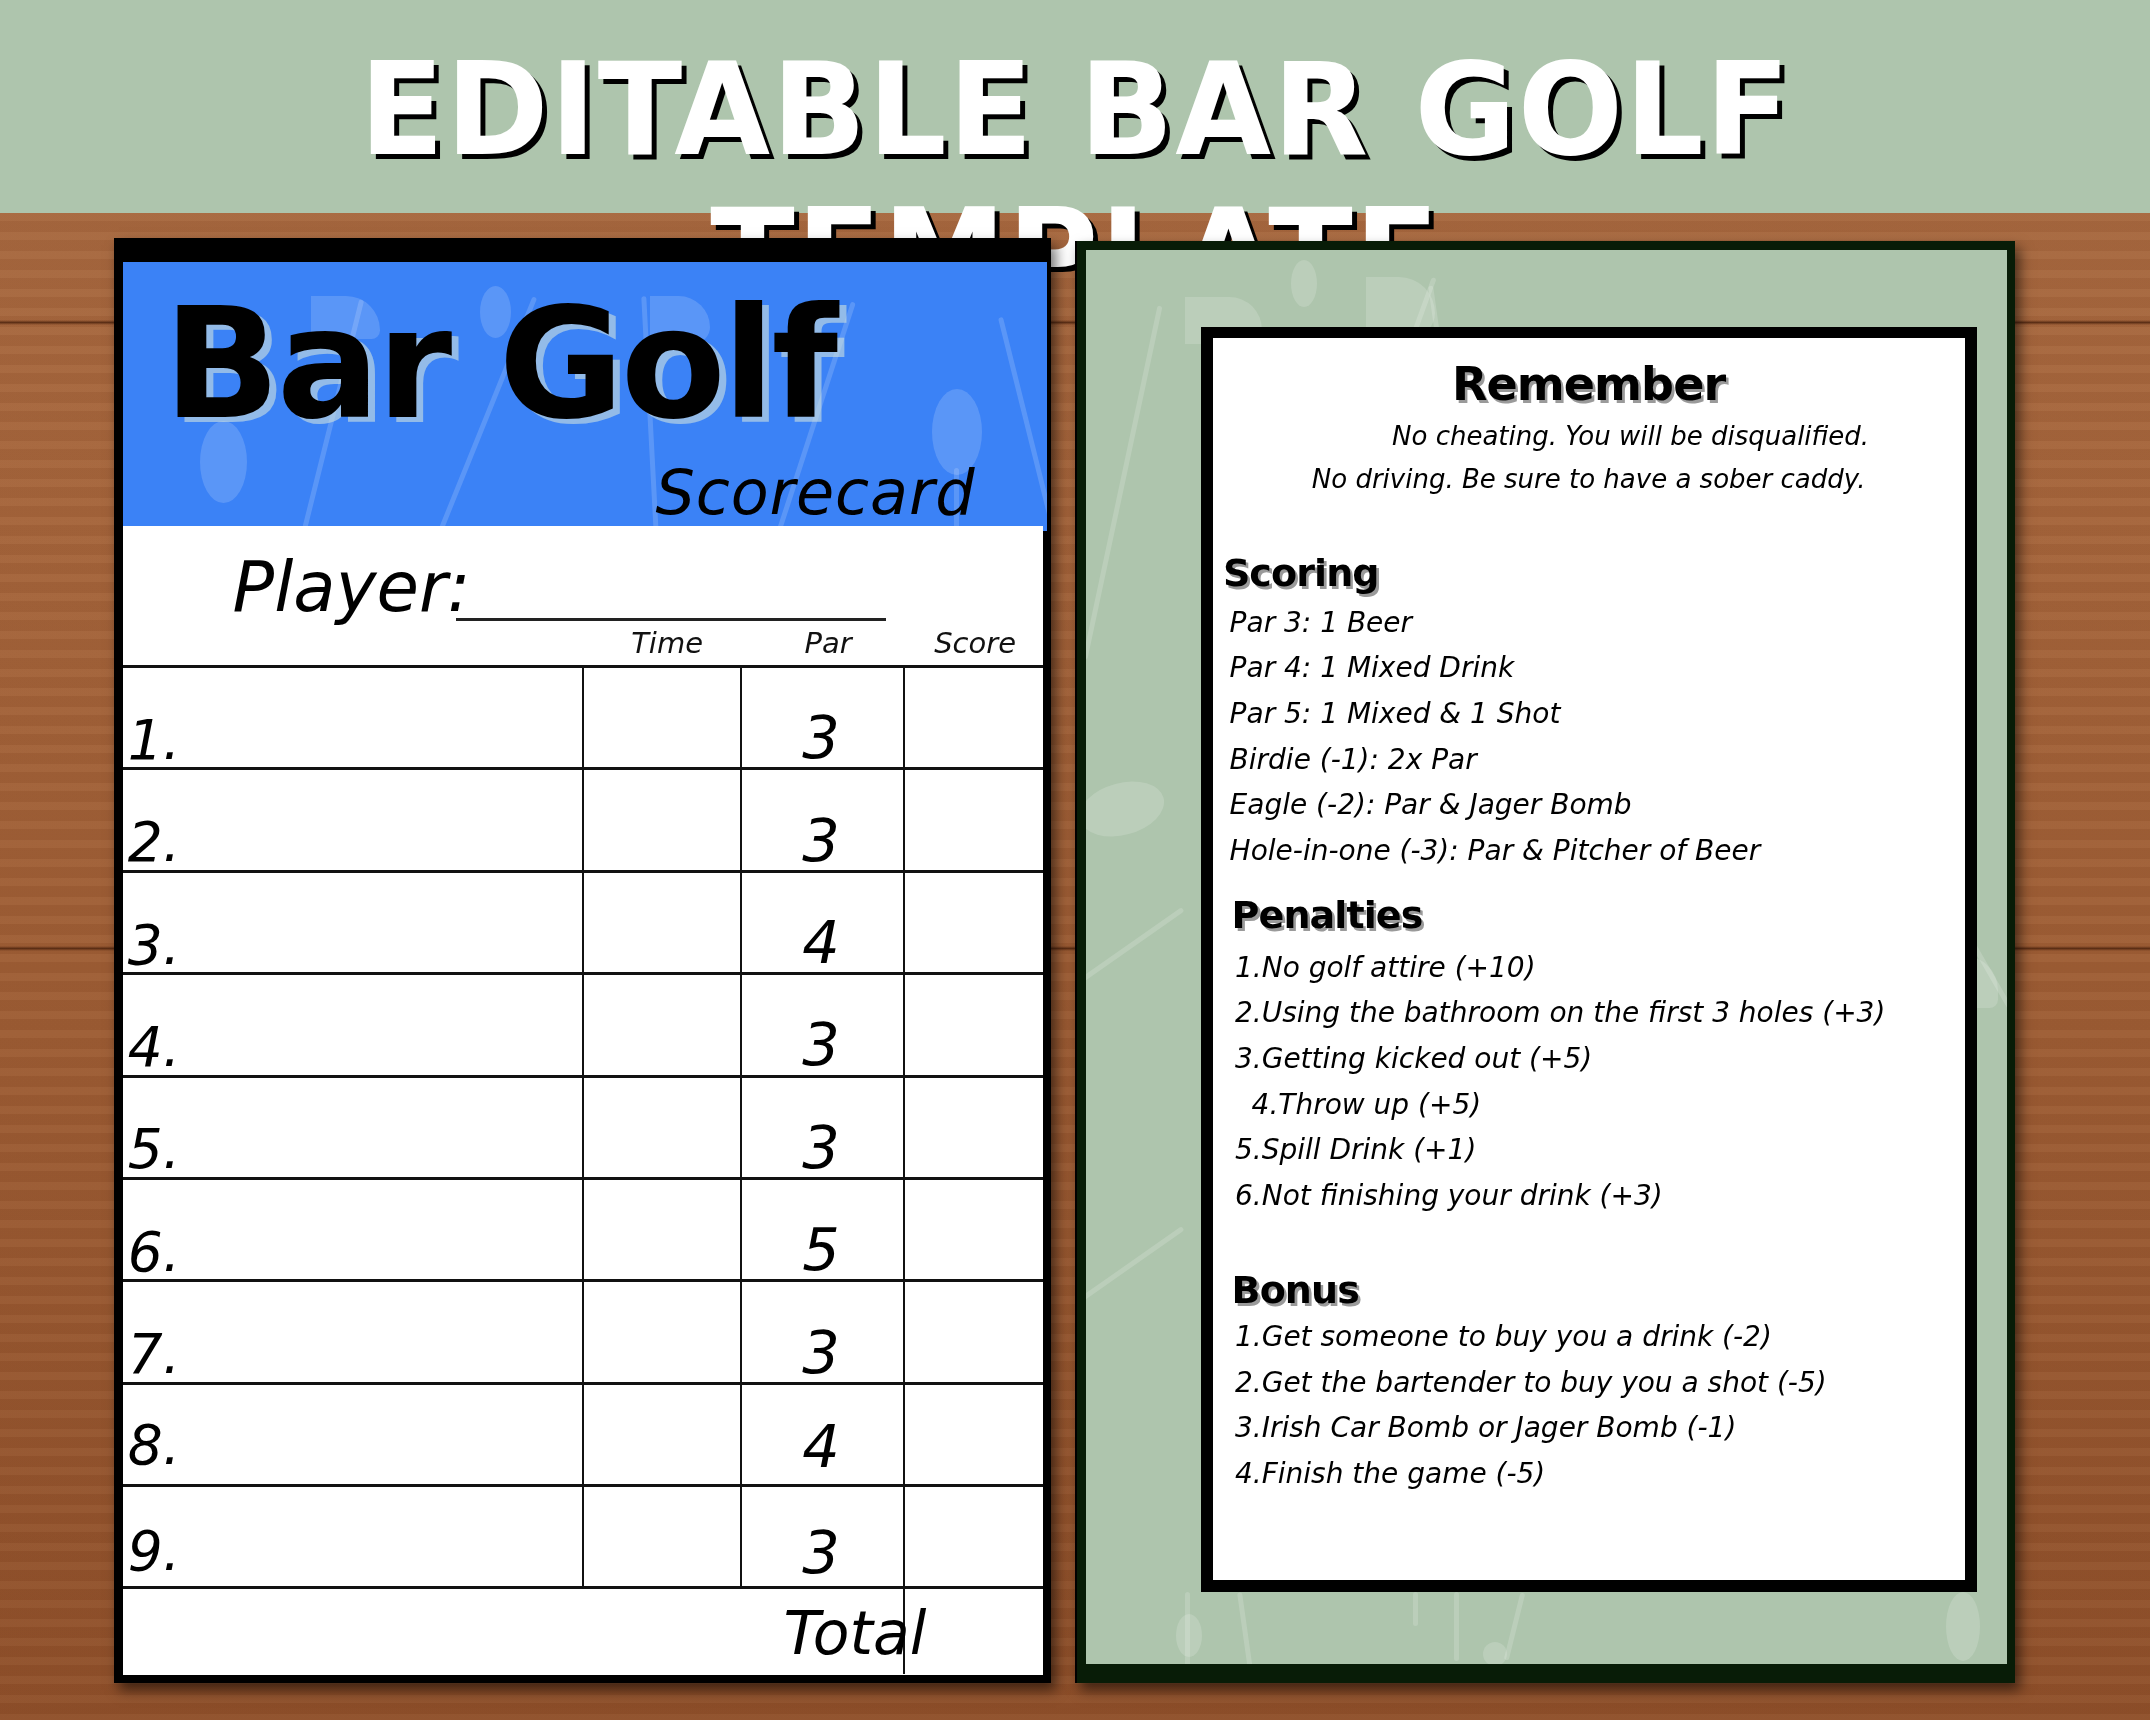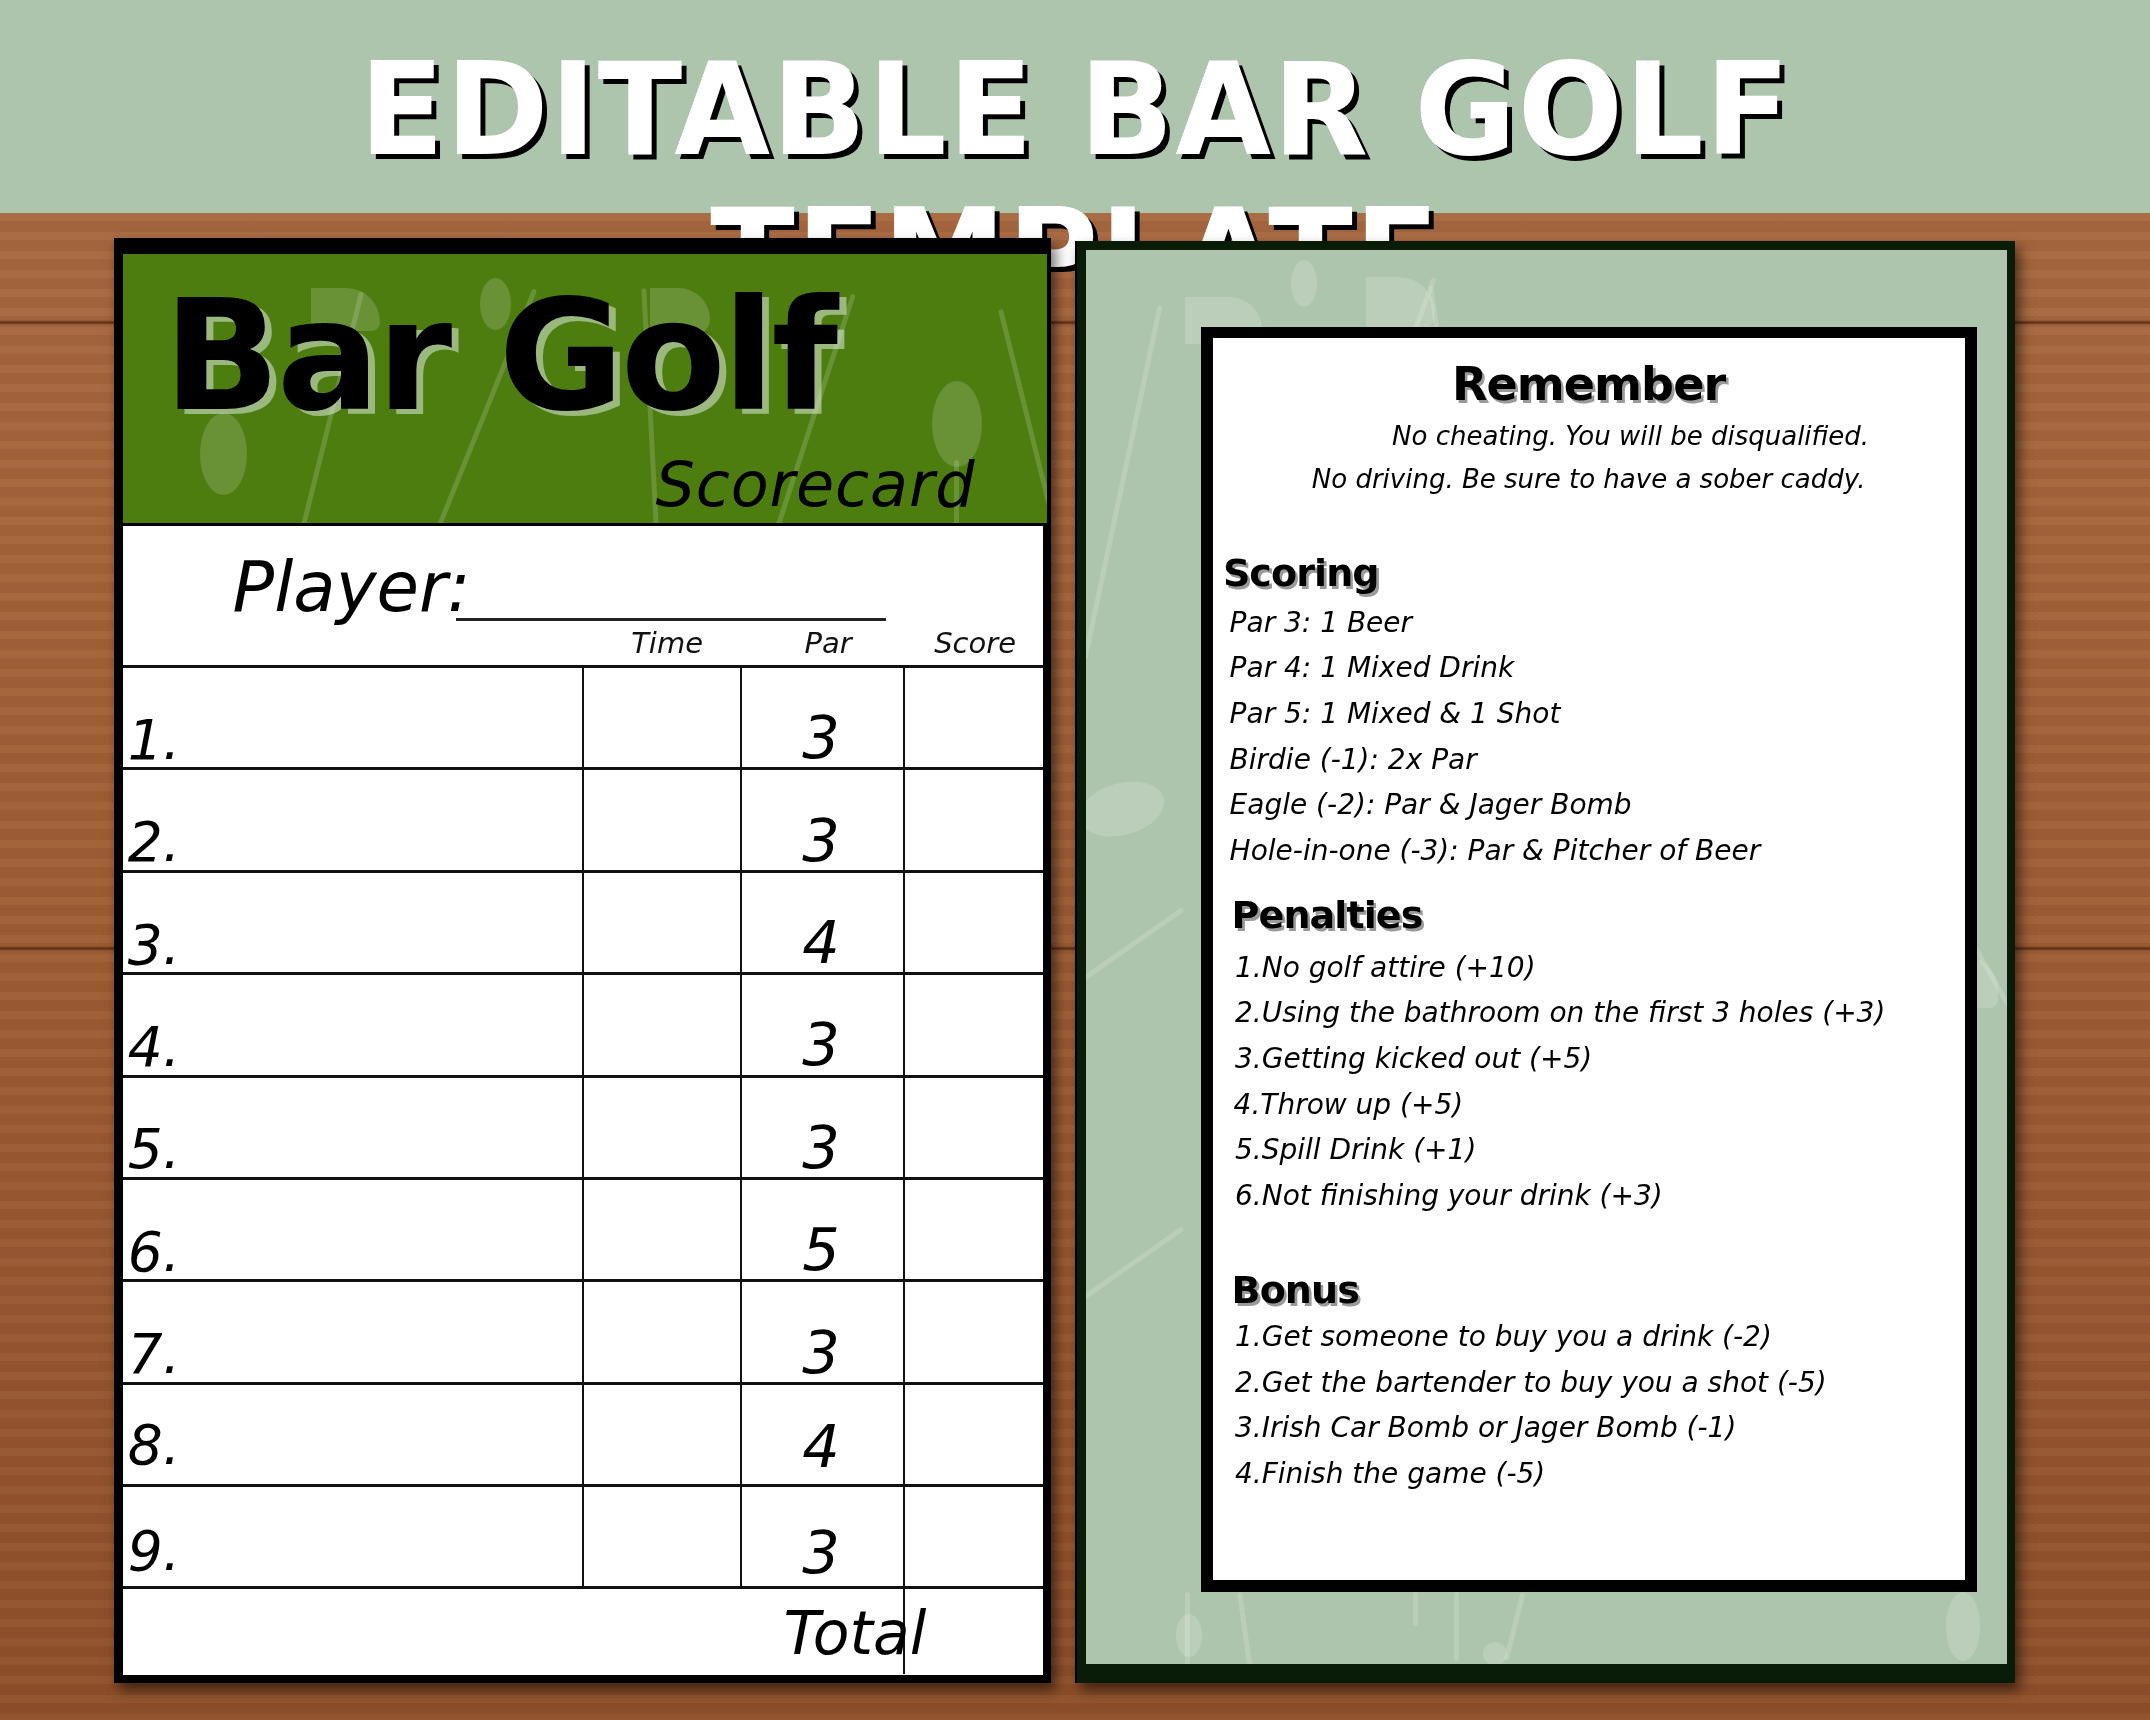--- a/index.html
+++ b/index.html
@@ -23,22 +23,22 @@
     transform: scaleX(0.96);
     text-shadow: 5.2px 5.2px 0 #000000;
   }
 
   
   .card-left {
     position:absolute; left:114px; top:238px; width:937px; height:1445px;
     background:#000; box-shadow: 5.2px 6.9px 12px rgba(0,0,0,0.55);
   }
   .card-left .hdr {
-    position:absolute; left:8.6px; top:16px; width:924px; height:269px;
-    background:#4d7c0f; overflow:hidden;
+    position:absolute; left:8.6px; top:24px; width:924px; height:269px;
+    background:#3b82f6; overflow:hidden;
   }
   .watermark { position:absolute; background:rgba(255,255,255,0.16); }
   .wm-stick { width:5.2px; border-radius:2.6px; }
   .wm-ball { border-radius:50%; }
   .bar-golf-title {
     position:absolute; left:41px; top:15.5px;
     font-family:"DejaVu Sans", sans-serif; font-weight:bold;
     font-size:153px; line-height:172px; color:#000; letter-spacing:-3.4px;
     text-shadow: 6.9px 5.2px 0 rgba(220,235,220,0.55);
   }
@@ -245,21 +245,21 @@
         <div class="rule-line" style="left:17px;top:311px;">Par 4: 1 Mixed Drink</div>
         <div class="rule-line" style="left:17px;top:357px;">Par 5: 1 Mixed &amp; 1 Shot</div>
         <div class="rule-line" style="left:17px;top:403px;">Birdie (-1): 2x Par</div>
         <div class="rule-line" style="left:17px;top:448px;">Eagle (-2): Par &amp; Jager Bomb</div>
         <div class="rule-line" style="left:17px;top:494px;">Hole-in-one (-3): Par &amp; Pitcher of Beer</div>
 
         <div class="rules-heading section-title" style="left:19px;top:554px;">Penalties</div>
         <div class="rule-line" style="left:22.4px;top:611px;">1.No golf attire (+10)</div>
         <div class="rule-line" style="left:22.4px;top:656px;">2.Using the bathroom on the first 3 holes (+3)</div>
         <div class="rule-line" style="left:22.4px;top:702px;">3.Getting kicked out (+5)</div>
-        <div class="rule-line" style="left:21px;top:748px;">4.Throw up (+5)</div>
+        <div class="rule-line" style="left:39px;top:748px;">4.Throw up (+5)</div>
         <div class="rule-line" style="left:22.4px;top:793px;">5.Spill Drink (+1)</div>
         <div class="rule-line" style="left:22.4px;top:839px;">6.Not finishing your drink (+3)</div>
 
         <div class="rules-heading section-title" style="left:19px;top:929px;">Bonus</div>
         <div class="rule-line" style="left:22.4px;top:980px;">1.Get someone to buy you a drink (-2)</div>
         <div class="rule-line" style="left:22.4px;top:1026px;">2.Get the bartender to buy you a shot (-5)</div>
         <div class="rule-line" style="left:22.4px;top:1071px;">3.Irish Car Bomb or Jager Bomb (-1)</div>
         <div class="rule-line" style="left:22.4px;top:1117px;">4.Finish the game (-5)</div>
       </div>
     </div>

